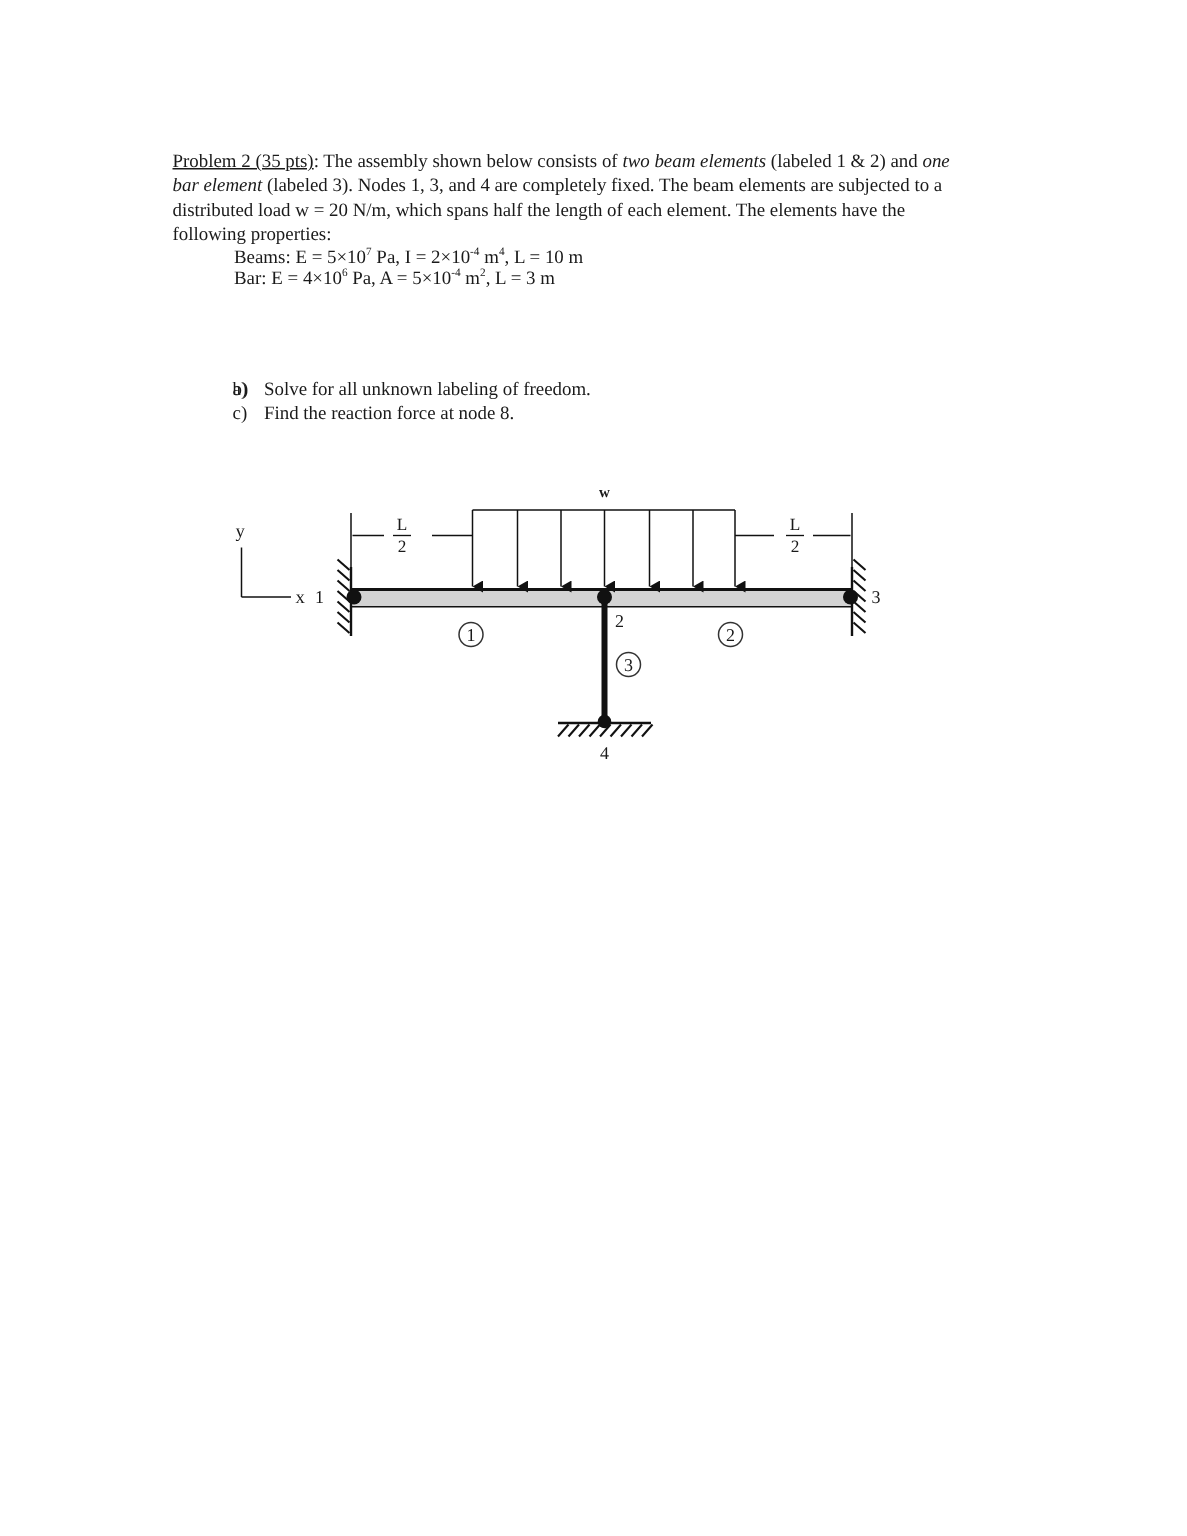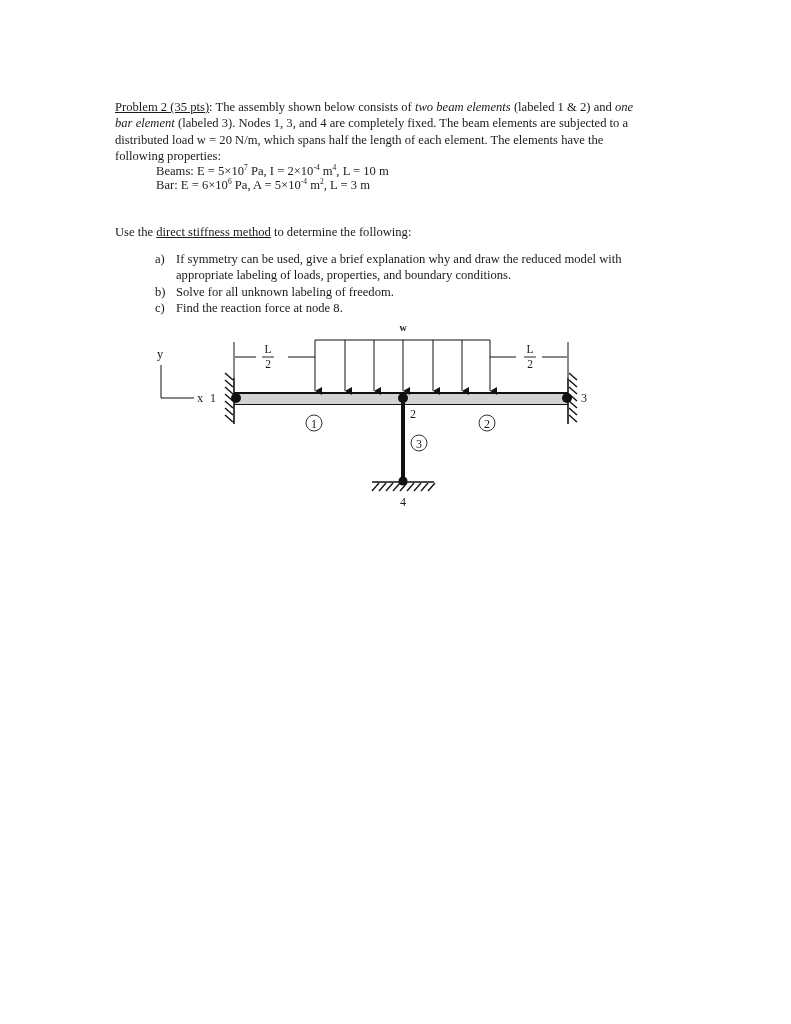--- a/index.html
+++ b/index.html
@@ -23,29 +23,26 @@
 <body>
 
 <div class="page">
 
   <div class="para p1">
     <span class="u">Problem 2 (35 pts)</span><span>: The assembly shown below consists of </span><span class="i">two beam elements</span><span> (labeled 1 &amp; 2) and </span><span class="i">one bar element</span><span> (labeled 3).  Nodes 1, 3, and 4 are completely fixed. The beam elements are subjected to a distributed load w = 20 N/m, which spans half the length of each element. The elements have the following properties:</span>
   </div>
 
   <div class="props">
     <div><span>Beams: E = 5×10</span><sup>7</sup><span> Pa, I = 2×10</span><sup>-4</sup><span> m</span><sup>4</sup><span>, L = 10 m</span></div>
-    <div><span>Bar: E = 6×10</span><sup>6</sup><span> Pa, A = 5×10</span><sup>-4</sup><span> m</span><sup>2</sup><span>, L = 3 m</span></div>
+    <div><span>Bar: E = 4×10</span><sup>6</sup><span> Pa, A = 5×10</span><sup>-4</sup><span> m</span><sup>2</sup><span>, L = 3 m</span></div>
   </div>
 
-  <div class="para p2">
-    <span>Use the </span><span class="u">direct stiffness method</span><span> to determine the following:</span>
-  </div>
 
   <div class="list">
-    <div class="li"><span class="m">a)</span><span>If symmetry can be used, give a brief explanation why and draw the reduced model with appropriate labeling of loads, properties, and boundary conditions.</span></div>
+    <div class="li"><span class="m">a)</span></div>
     <div class="li"><span class="m">b)</span><span>Solve for all unknown labeling of freedom.</span></div>
     <div class="li"><span class="m">c)</span><span>Find the reaction force at node 8.</span></div>
   </div>
 
   <svg class="diagram" width="791" height="1024" viewBox="0 0 791 1024">
     <defs>
       <marker id="ah" markerWidth="8" markerHeight="8" refX="4" refY="7" orient="auto" markerUnits="userSpaceOnUse">
         <path d="M0,0 L8,0 L4,7 Z" fill="#111"></path>
       </marker>
     </defs>

